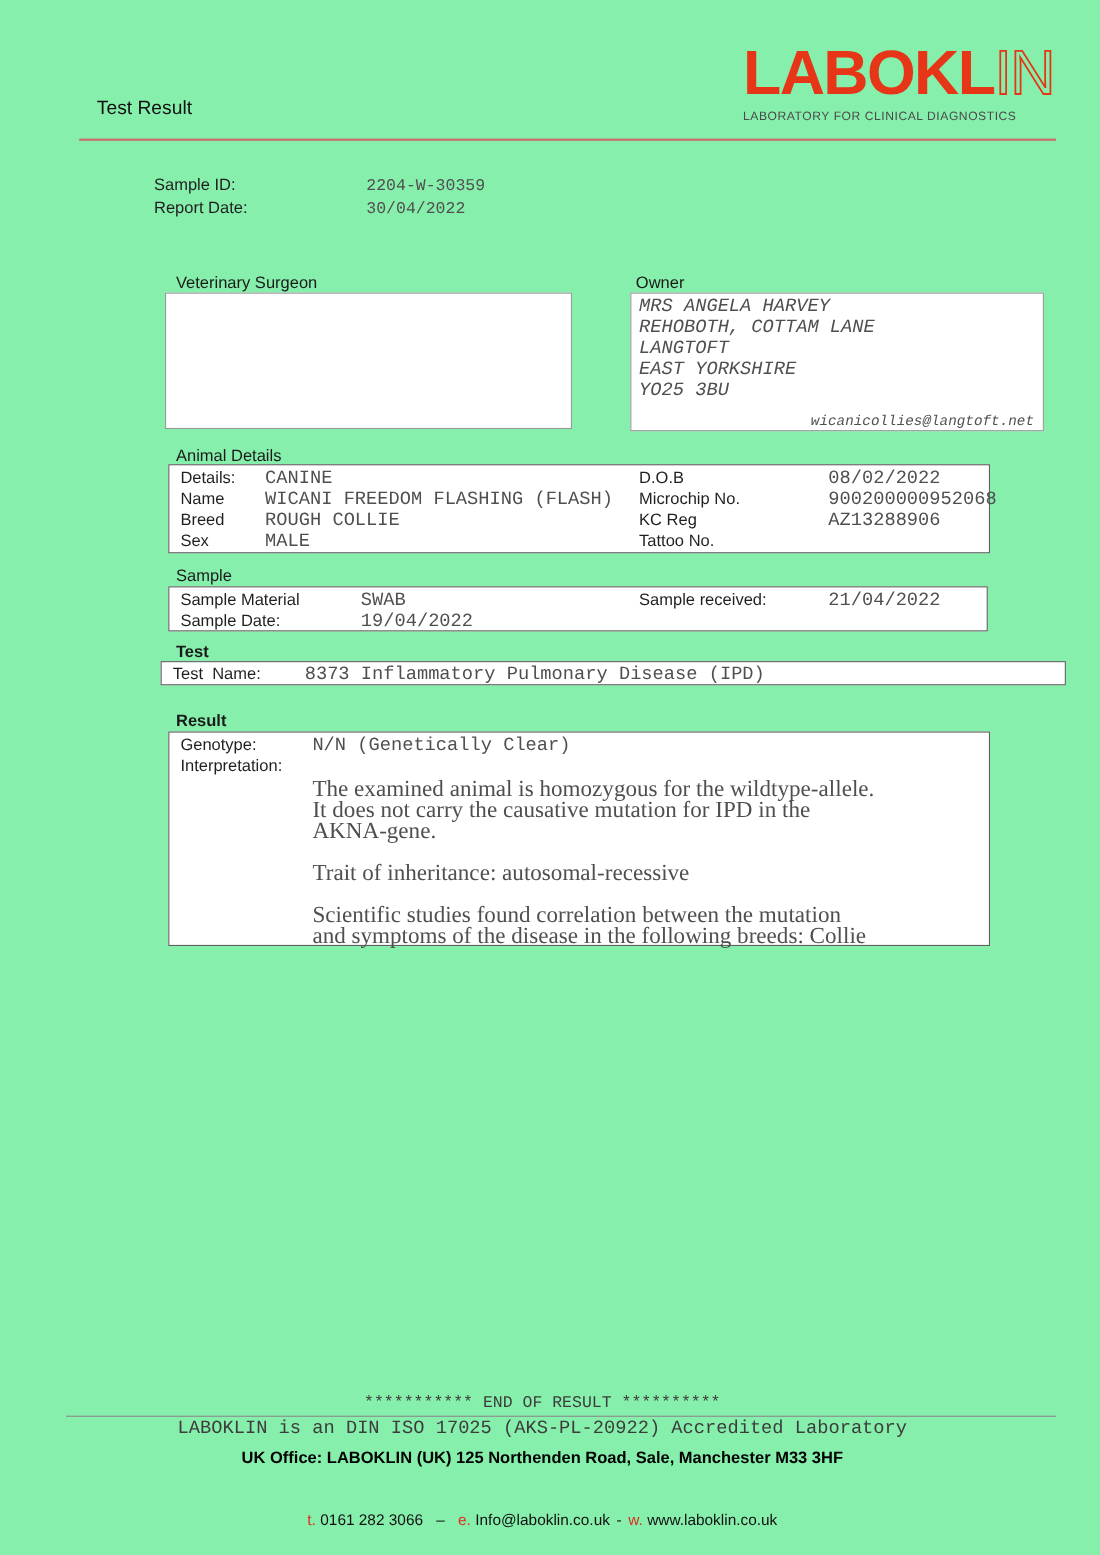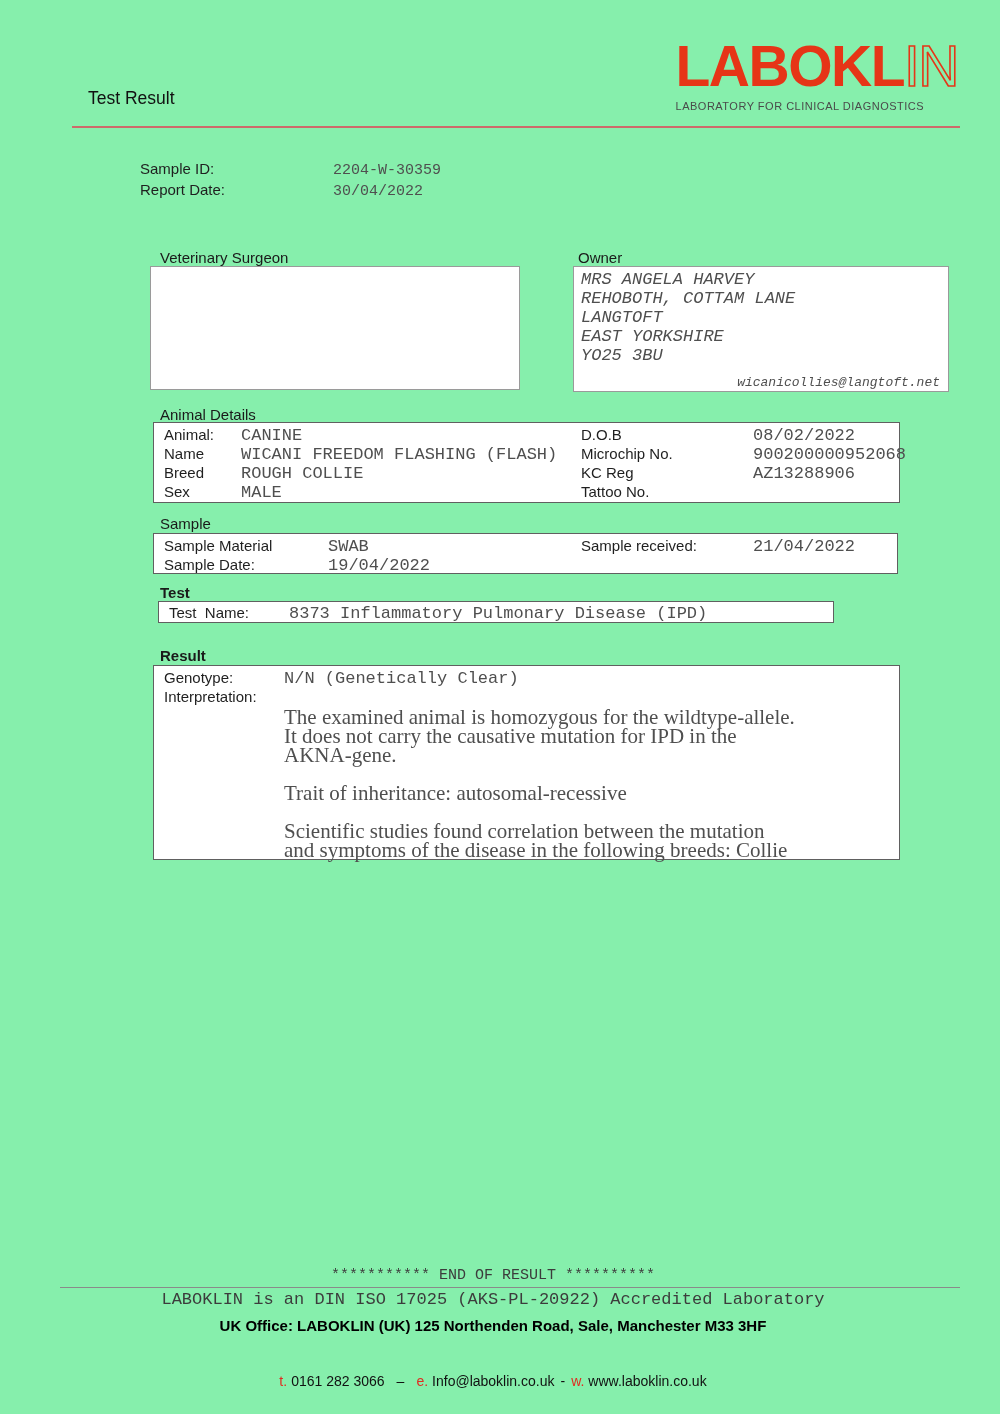--- a/index.html
+++ b/index.html
@@ -44,21 +44,21 @@
   .owner-label { left: 578px; top: 249px; }
   .owner-box { left: 573px; top: 266px; width: 376px; height: 126px; padding: 3px 8px 16px 7px; font-style: italic; }
   .owner-lines div { font-size: 17px; line-height: 19px; white-space: nowrap; }
   .owner-email { margin-top: 10px; text-align: right; font-size: 13px; }
 
   .animal-label { left: 160px; top: 406px; }
   .animal-box { left: 153px; top: 422px; width: 747px; height: 81px; padding-top: 3px; }
   .sample-label { left: 160px; top: 515px; }
   .sample-box { left: 153px; top: 533px; width: 745px; height: 41px; padding-top: 3px; }
   .test-label { left: 160px; top: 584px; }
-  .test-box { left: 158px; top: 601px; width: 676px; height: 22px; }
+  .test-box { left: 146px; top: 601px; width: 823px; height: 22px; }
   .result-label { left: 160px; top: 647px; }
   .result-box { left: 153px; top: 665px; width: 747px; height: 195px; }
 
   .row { position: relative; height: 19px; }
   .row span { position: absolute; top: 0; white-space: pre; }
   .row .c1 { left: 10px; }
   .row .c2 { left: 87px; }
   .row .c3 { left: 427px; }
   .row .c4 { left: 599px; }
   .row .mono { font-size: 17px; line-height: 19px; }
@@ -120,21 +120,21 @@
       <div>LANGTOFT</div>
       <div>EAST YORKSHIRE</div>
       <div>YO25 3BU</div>
     </div>
     <div class="owner-email mono">wicanicollies@langtoft.net</div>
   </div>
 
   <div class="sec-label animal-label">Animal Details</div>
   <div class="box dark animal-box">
     <div class="row">
-      <span class="c1 lbl">Animal:</span>
+      <span class="c1 lbl">Details:</span>
       <span class="c2 mono">CANINE</span>
       <span class="c3 lbl">D.O.B</span>
       <span class="c4 mono">08/02/2022</span>
     </div>
     <div class="row">
       <span class="c1 lbl">Name</span>
       <span class="c2 mono">WICANI FREEDOM FLASHING (FLASH)</span>
       <span class="c3 lbl">Microchip No.</span>
       <span class="c4 mono">900200000952068</span>
     </div>

